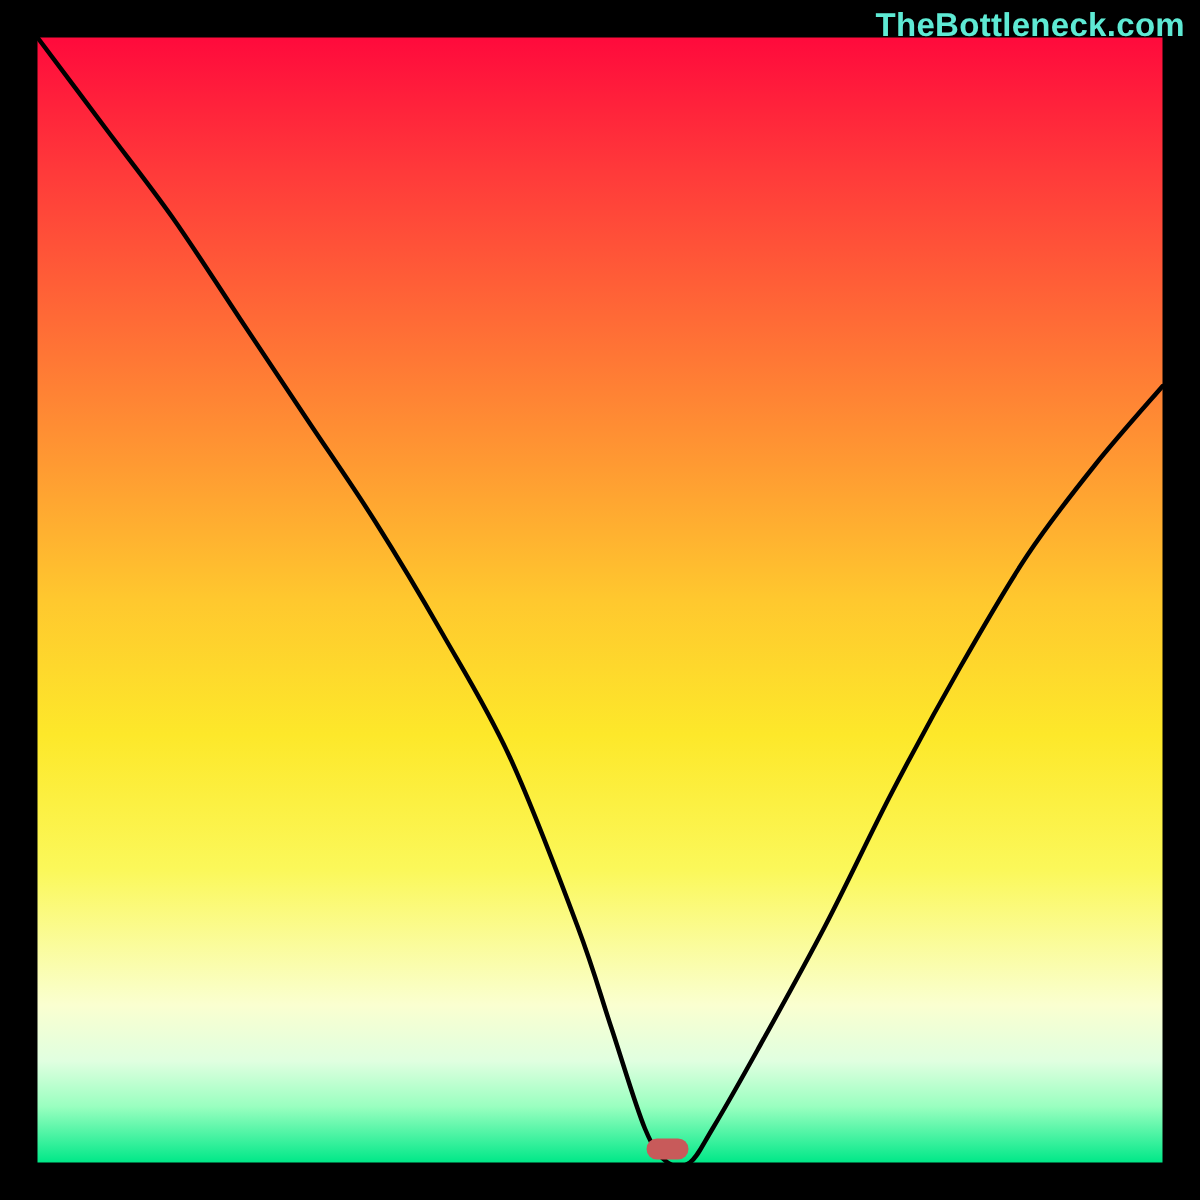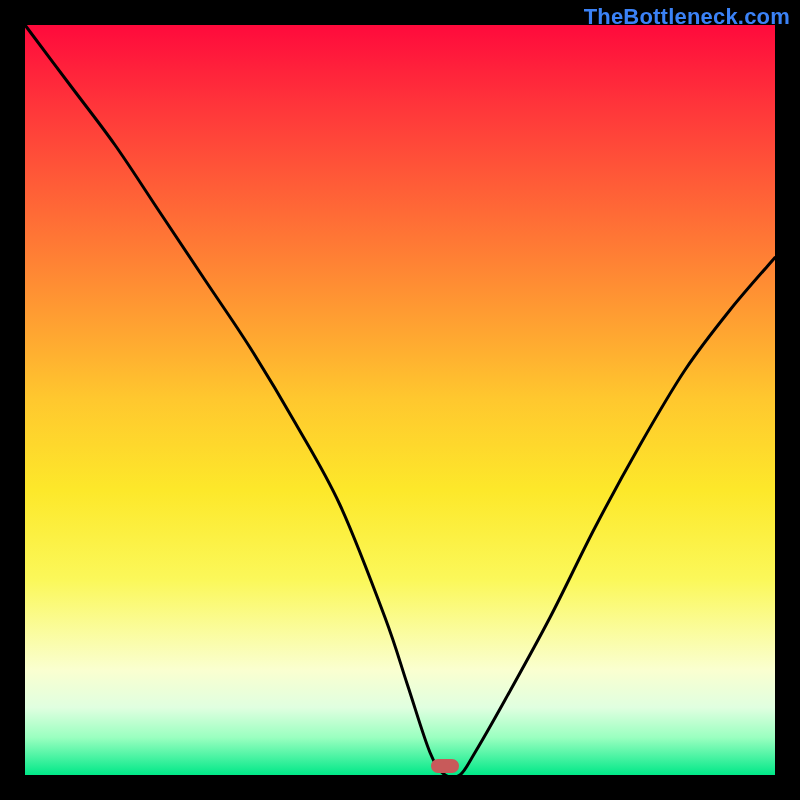--- a/index.html
+++ b/index.html
@@ -36,21 +36,21 @@
       #00e888 100%
     );
   }
   .watermark {
     position: absolute;
     top: 4px;
     right: 10px;
     font-family: Arial, Helvetica, sans-serif;
     font-size: 22px;
     font-weight: bold;
-    color: #3b82f6;
+    color: #5eead4;
     letter-spacing: 0.2px;
     user-select: none;
   }
   svg.curve {
     position: absolute;
     left: 25px;
     top: 25px;
     width: 750px;
     height: 750px;
     overflow: visible;

